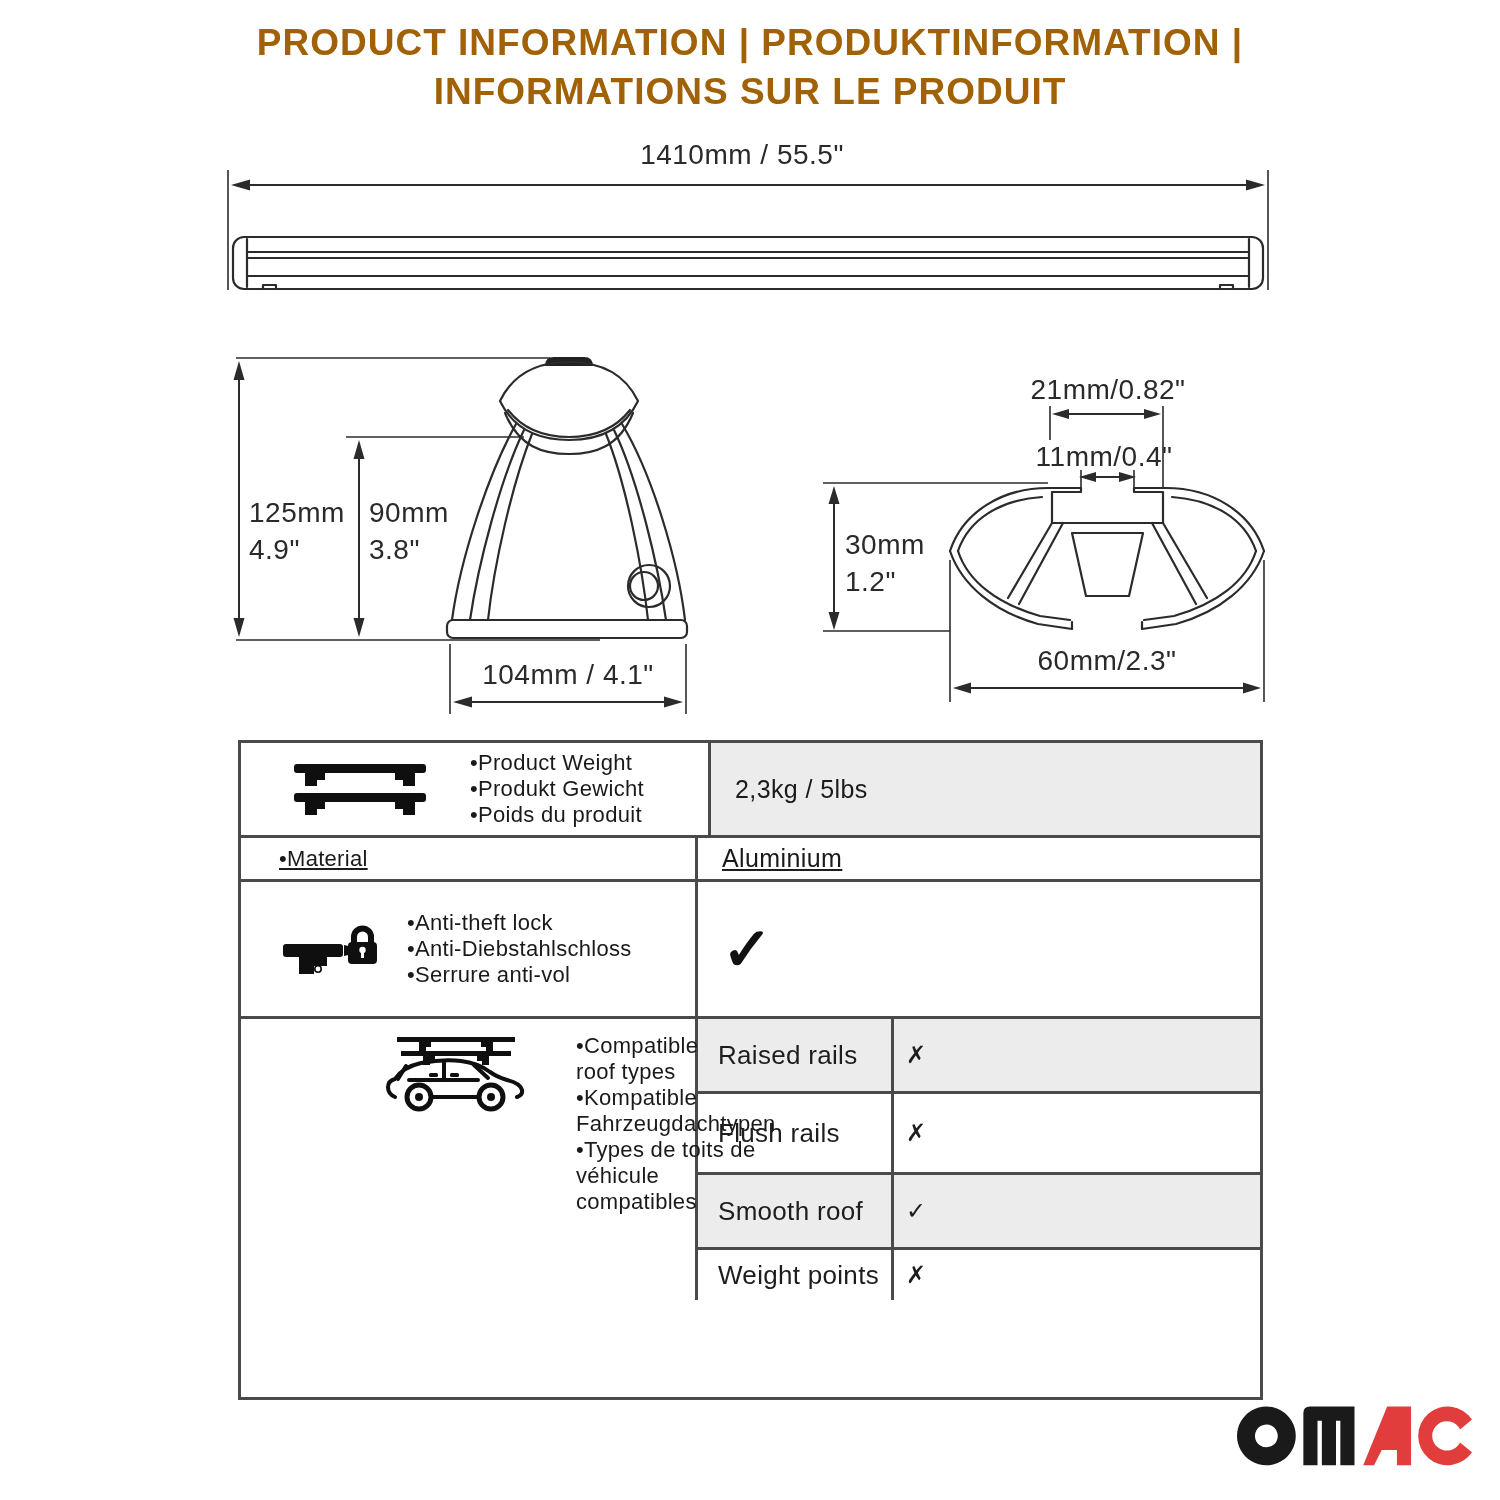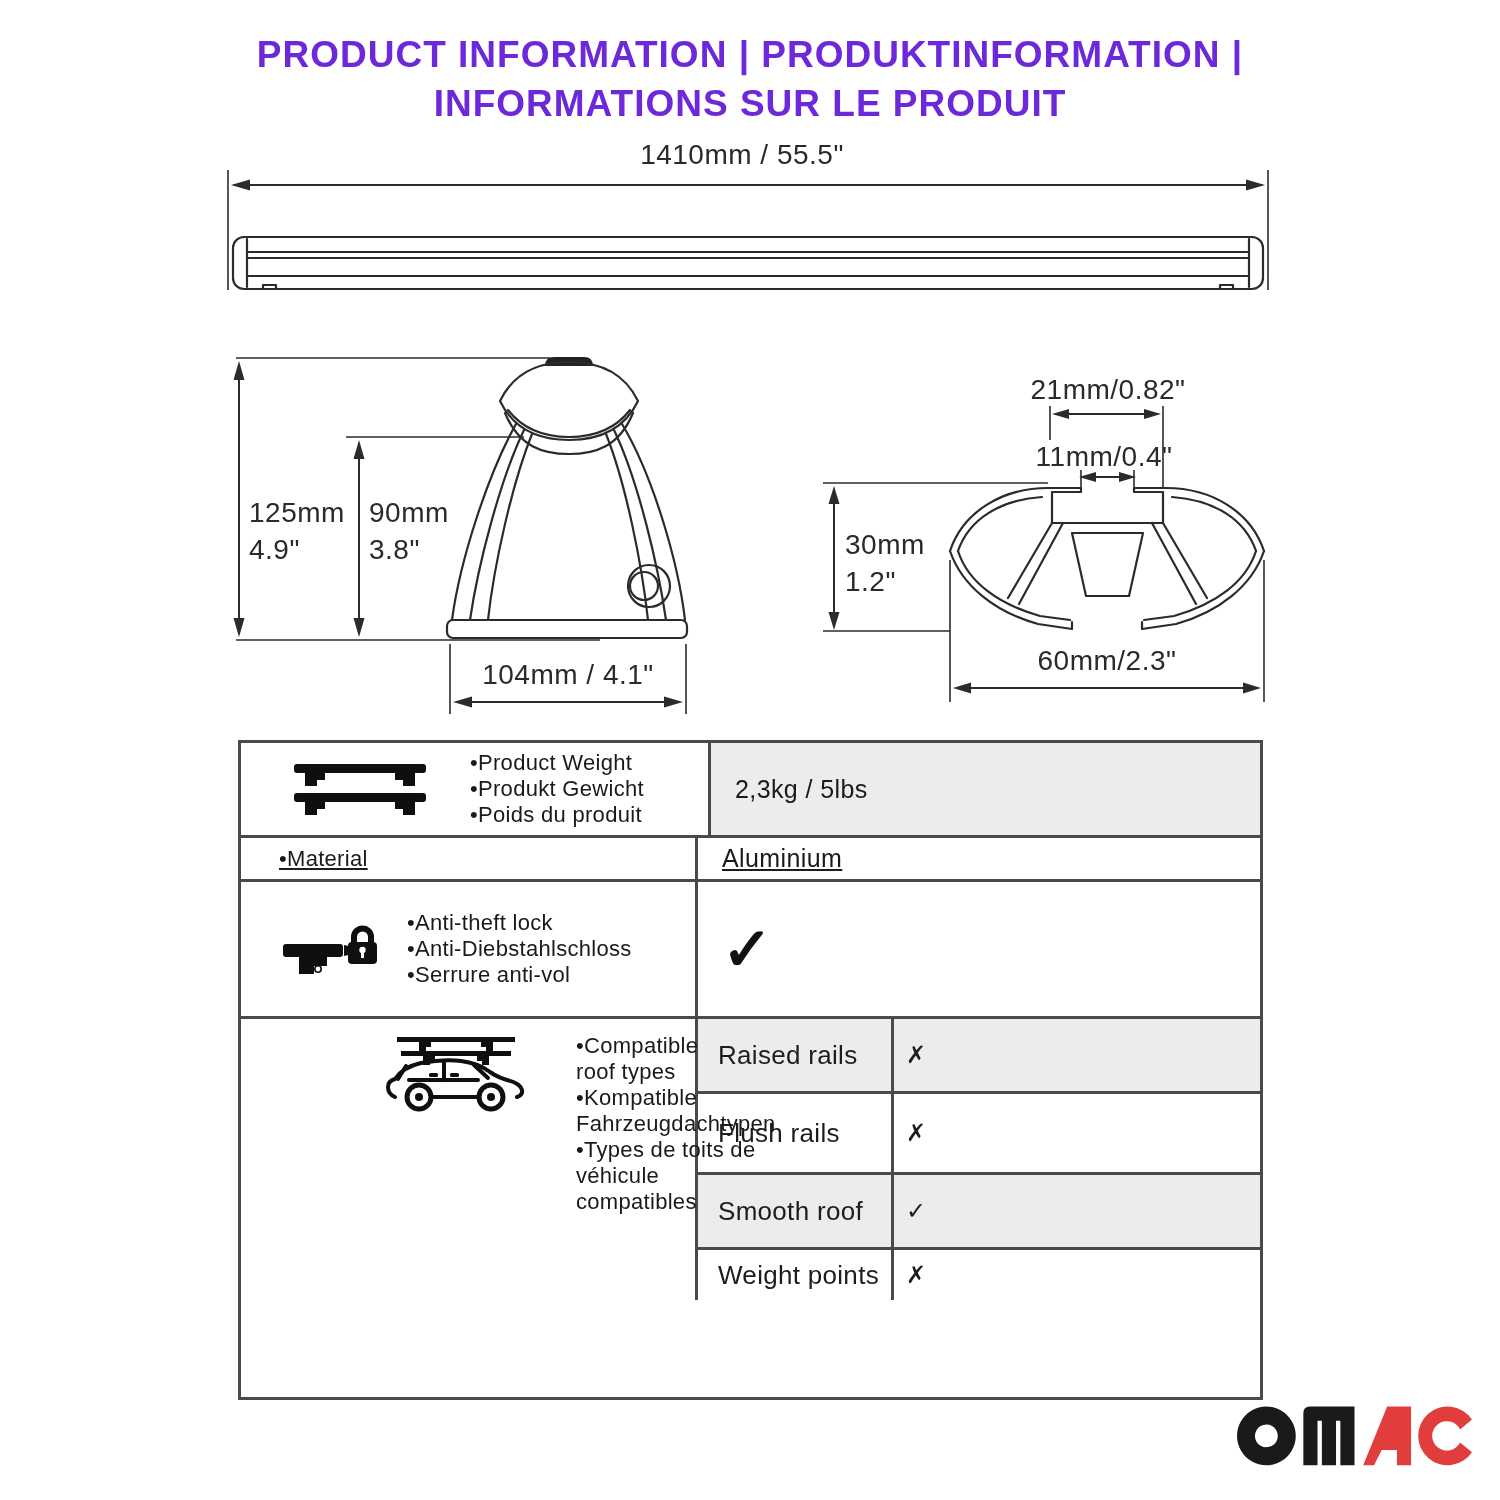--- a/index.html
+++ b/index.html
@@ -1,21 +1,21 @@
 <!DOCTYPE html>
 <html><head>
 <meta charset="utf-8">
 <style>
   html,body{margin:0;padding:0;background:#ffffff;}
   .canvas{position:relative;width:1500px;height:1500px;background:#ffffff;
           font-family:"Liberation Sans",sans-serif;overflow:hidden;color:#1d1d1d;}
 
   
-  .title{position:absolute;top:30px;left:0;width:100%;text-align:center;
-         font-size:37px;line-height:49px;font-weight:800;letter-spacing:1px;color:#6d28d9;}
+  .title{position:absolute;top:18px;left:0;width:100%;text-align:center;
+         font-size:37px;line-height:49px;font-weight:800;letter-spacing:1px;color:#a16207;}
 
   
   .diag{position:absolute;}
   .dim-text{font-size:28px;fill:#2a2a2a;font-family:"Liberation Sans",sans-serif;letter-spacing:0.5px;}
   .draw{stroke:#2b2b2b;fill:none;stroke-width:2.2;stroke-linecap:round;stroke-linejoin:round;}
   .thin{stroke:#2b2b2b;fill:none;stroke-width:1.6;}
   .dim{stroke:#2b2b2b;fill:none;stroke-width:2;}
   .head{fill:#2b2b2b;stroke:none;}
 
   

